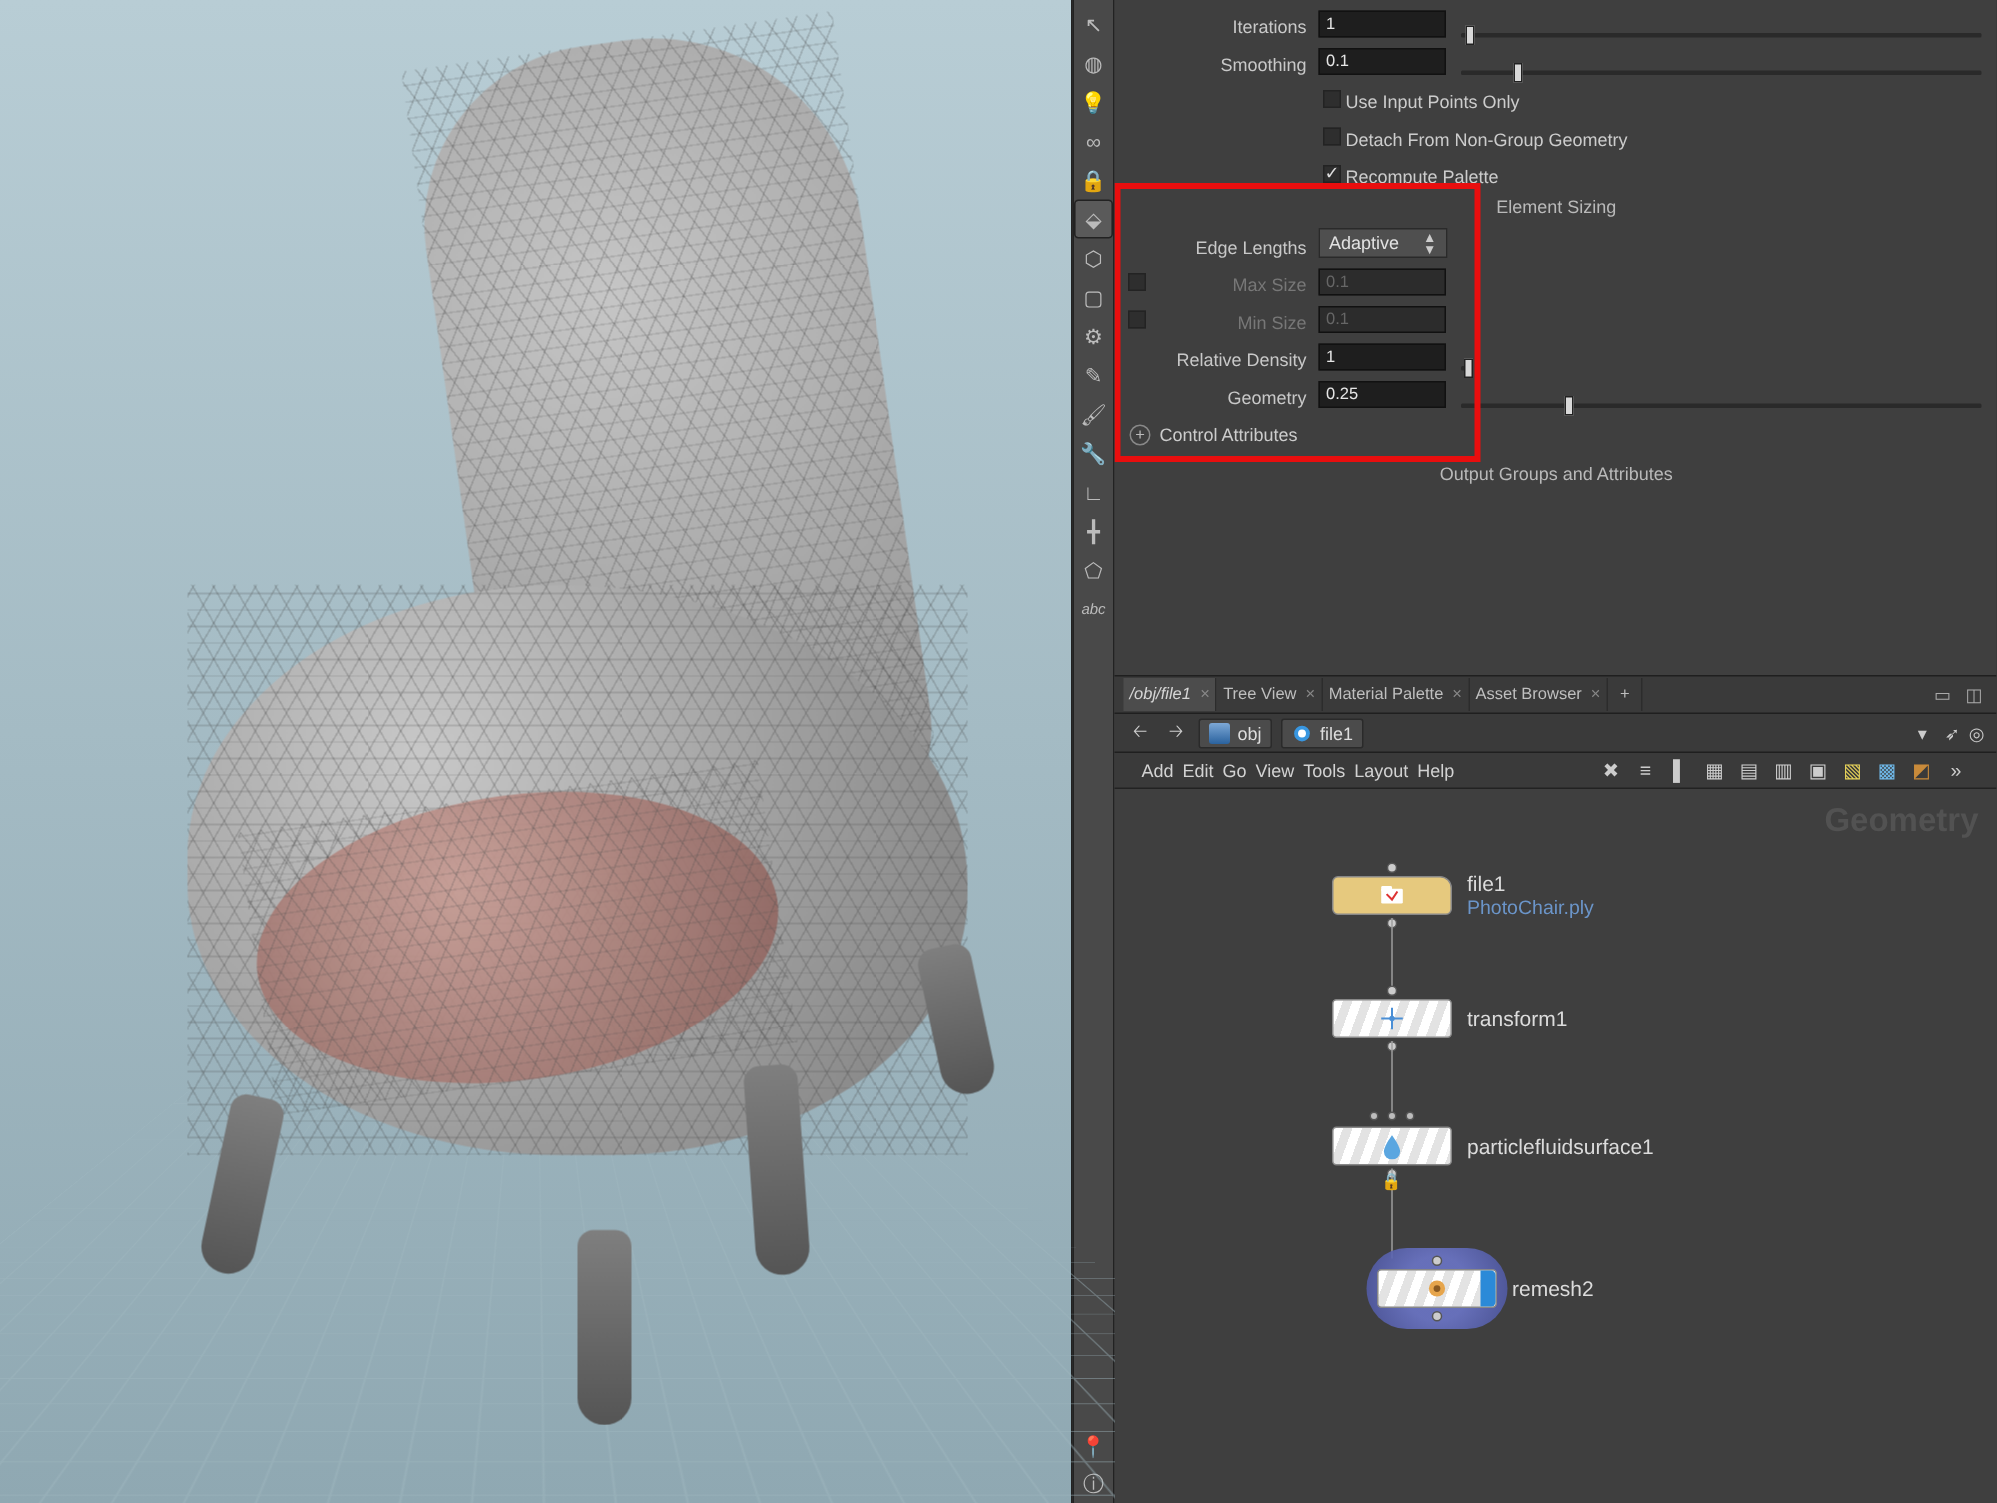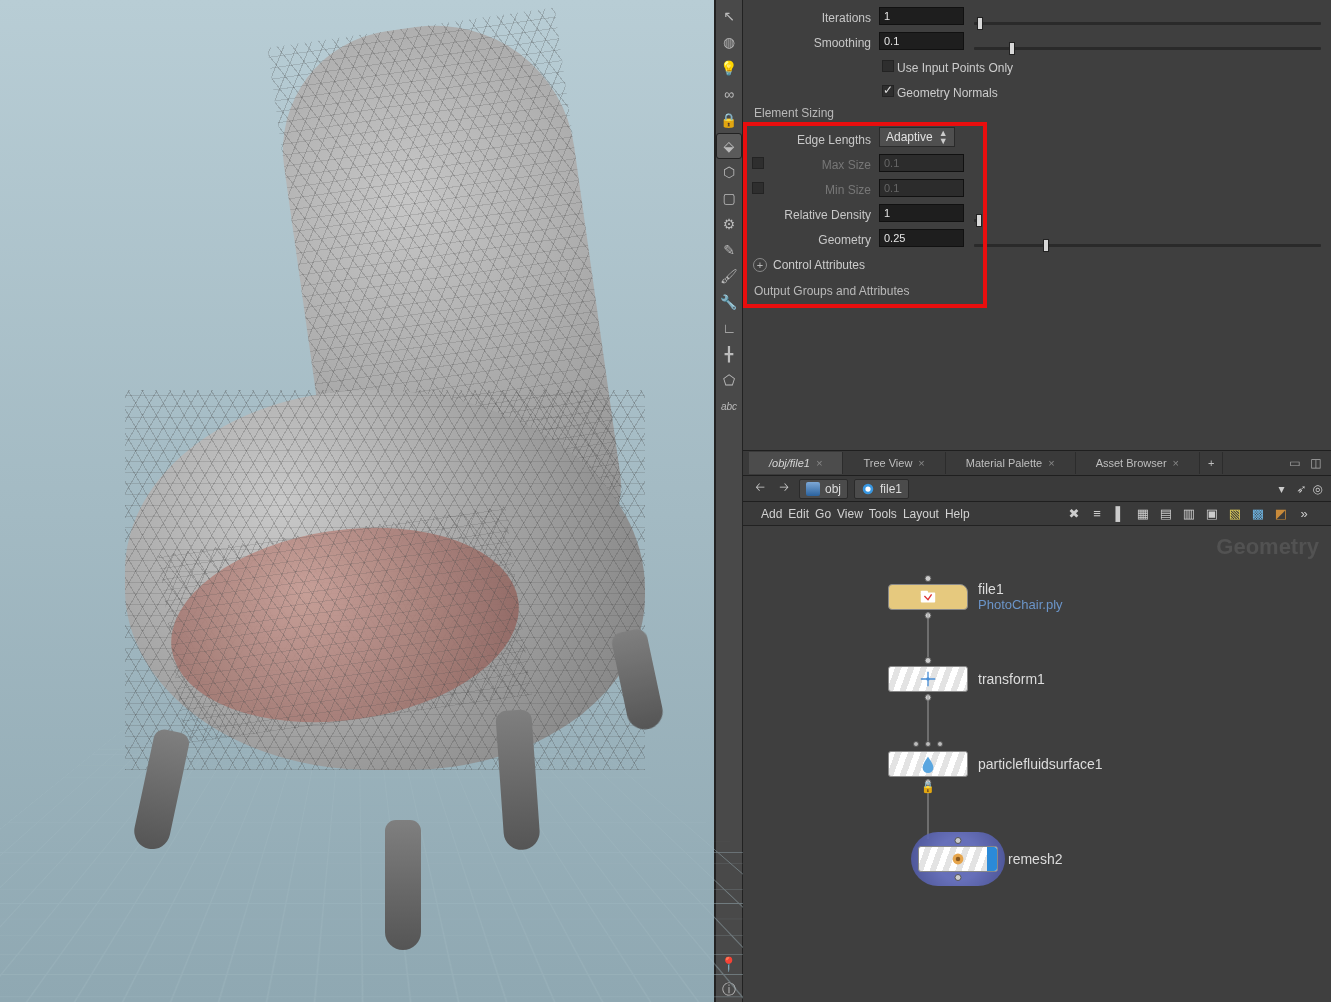--- a/index.html
+++ b/index.html
@@ -28,33 +28,33 @@
 
   
   .params{height:450px;overflow:hidden;padding:0 10px 0 6px;position:relative;}
   .param-row{display:flex;align-items:flex-end;height:24px;margin:1px 0;}
   .param-label{width:130px;text-align:right;color:#c8c8c8;font-size:12px;padding-right:8px;}
   .param-check{width:18px;text-align:center;}
   .chk{width:12px;height:12px;border:1px solid #232323;background:#2e2e2e;display:inline-block;position:relative;}
   .chk.on::after{content:"✓";position:absolute;left:0;top:-3px;color:#ddd;font-size:12px;}
   .num-input{width:85px;height:18px;background:#1e1e1e;border:1px solid #111;color:#e6e6e6;font-size:11px;padding:0 4px;}
   .num-input.disabled{color:#666;background:#2c2c2c;}
-  .dropdown{height:20px;background:#4f4f4f;border:1px solid #2a2a2a;display:flex;align-items:center;padding:0 6px;gap:6px;color:#e2e2e2;font-size:12px;}
+  .dropdown{height:20px;background:#4f4f4f;border:1px solid #2a2a2a;display:flex;align-items:center;padding:0 6px;gap:16px;color:#e2e2e2;font-size:12px;}
   .dropdown .arrows{font-size:9px;line-height:8px;color:#ccc;}
   .slider-wrap{flex:1;display:flex;align-items:center;padding-left:10px;}
   .slider-track{height:3px;background:#2a2a2a;position:relative;flex:1;border-radius:1px;}
   .slider-handle{position:absolute;top:-5px;width:6px;height:13px;background:#d8d8d8;border:1px solid #222;}
-  .section-title{color:#b9b9b9;font-size:12px;margin:6px 0 3px 5px;}
+  .section-title{color:#b9b9b9;font-size:12px;margin:6px 0 3px 5px;text-align:center;}
   .plus-icon{display:inline-flex;width:14px;height:14px;border:1px solid #888;border-radius:50%;align-items:center;justify-content:center;color:#bbb;font-size:11px;margin-right:6px;}
   .red-box{position:absolute;border:4px solid #e90e0e;pointer-events:none;}
   .attr-input{width:140px;height:18px;background:#2c2c2c;border:1px solid #1b1b1b;color:#777;font-size:11px;padding:0 4px;}
 
   
   .ne-top{height:26px;background:#3a3a3a;border-top:1px solid #1f1f1f;border-bottom:1px solid #1f1f1f;display:flex;align-items:center;gap:0;padding:0 6px;}
-  .ne-tab{height:22px;display:flex;align-items:center;padding:0 20px;color:#bfbfbf;font-size:11px;border-right:1px solid #2c2c2c;gap:6px;}
+  .ne-tab{height:22px;display:flex;align-items:center;padding:0 4px;color:#bfbfbf;font-size:11px;border-right:1px solid #2c2c2c;gap:6px;}
   .ne-tab.active{background:#4c4c4c;color:#d6d6d6;font-style:italic;}
   .ne-tab .x{color:#888;font-size:11px;}
   .ne-tab.plus{padding:0 8px;}
   .ne-toptools{margin-left:auto;display:flex;gap:3px;color:#aaa;}
   .ne-top .ticon{width:18px;height:18px;display:flex;align-items:center;justify-content:center;}
 
   .ne-path{height:26px;background:#3a3a3a;border-bottom:1px solid #1f1f1f;display:flex;align-items:center;gap:6px;padding:0 8px;}
   .ne-path .arrow{color:#ccc;width:18px;text-align:center;}
   .path-chip{height:20px;background:#4b4b4b;border:1px solid #2a2a2a;display:flex;align-items:center;padding:0 6px;color:#ddd;font-size:12px;border-radius:2px;}
   .path-chip .ic{width:14px;height:14px;margin-right:5px;display:inline-flex;}
@@ -149,22 +149,27 @@
             </div>
           </div>
       </div>
       <div class="param-row">
         <span class="param-label"></span>
         <span class="param-check"><span class="chk"></span></span>
         <span>Use Input Points Only</span>
       </div>
       <div class="param-row">
         <span class="param-label"></span>
+        <span class="param-check"><span class="chk"></span></span>
+        <span>Detach From Non-Group Geometry</span>
+      </div>
+      <div class="param-row">
+        <span class="param-label"></span>
         <span class="param-check"><span class="chk on"></span></span>
-        <span>Geometry Normals</span>
+        <span>Recompute Palette</span>
       </div>
 
       <div class="section-title">Element Sizing</div>
 
       <div class="param-row">
         <span class="param-label">Edge Lengths</span>
         <div class="dropdown">
           <span>Adaptive</span>
           <span class="arrows">▲<br>▼</span>
         </div>

